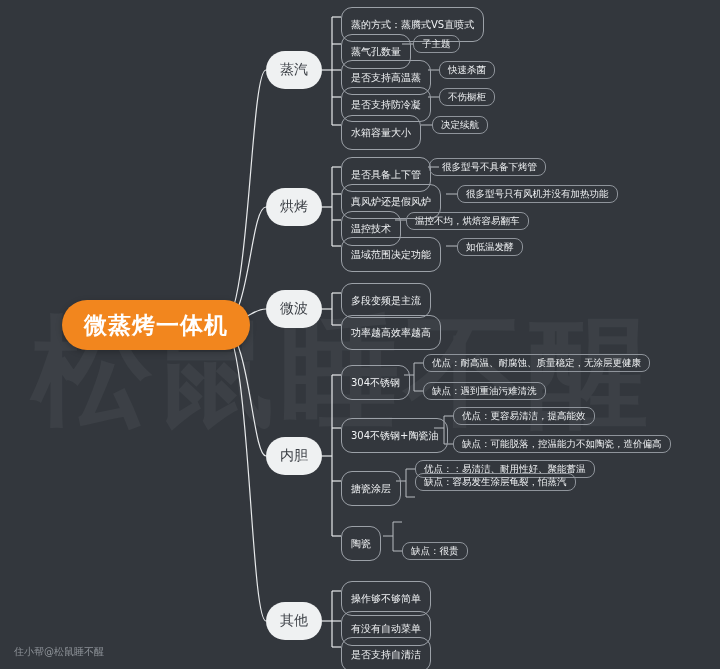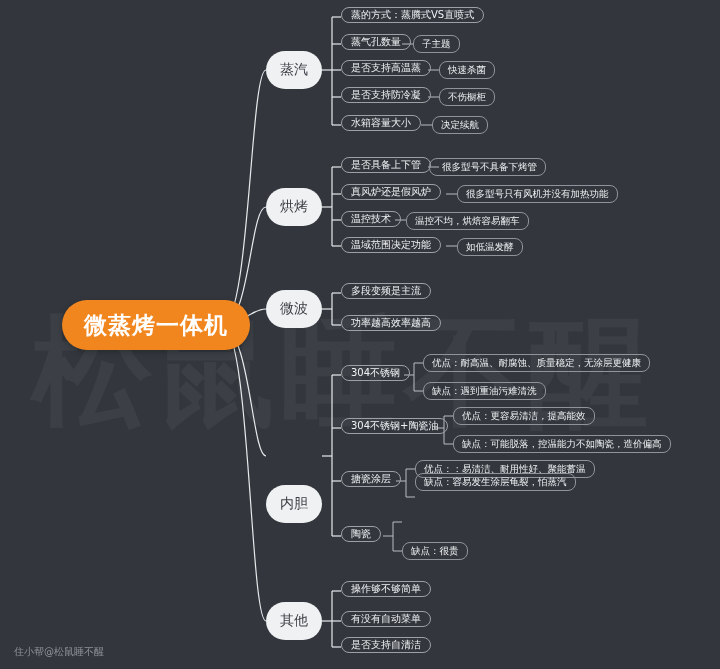--- a/index.html
+++ b/index.html
@@ -71,21 +71,21 @@
     padding: 8px 14px;
     min-width: 50px;
   }
   
   .lvl2 {
     background: transparent;
     color: #f0f2f4;
     font-size: 10px;
     border: 1px solid #9ca1a8;
     border-radius: 11px;
-    height: 16px;
+    height: 35px;
     padding: 0 9px;
   }
   
   .lvl3 {
     background: transparent;
     color: #f0f2f4;
     font-size: 9.5px;
     border: 1px solid #8f949b;
     border-radius: 8px;
     height: 18px;
@@ -177,21 +177,21 @@
     <path d="M332,591 L341,591"></path>
     <path d="M332,621 L341,621"></path>
     <path d="M332,647 L341,647"></path>
   </svg>
 
   <div class="node root" style="left:62px; top:300px;">微蒸烤一体机</div>
 
   <div class="node lvl1" style="left:266px; top:51px;">蒸汽</div>
   <div class="node lvl1" style="left:266px; top:188px;">烘烤</div>
   <div class="node lvl1" style="left:266px; top:290px;">微波</div>
-  <div class="node lvl1" style="left:266px; top:437px;margin-top:48px;">内胆</div>
+  <div class="node lvl1" style="left:266px; top:437px;">内胆</div>
   <div class="node lvl1" style="left:266px; top:602px;">其他</div>
 
   <div class="node lvl2" style="left:341px; top:7px;">蒸的方式：蒸腾式VS直喷式</div>
   <div class="node lvl2" style="left:341px; top:34px;">蒸气孔数量</div>
   <div class="node lvl3" style="left:413px; top:35px;">子主题</div>
   <div class="node lvl2" style="left:341px; top:60px;">是否支持高温蒸</div>
   <div class="node lvl3" style="left:439px; top:61px;">快速杀菌</div>
   <div class="node lvl2" style="left:341px; top:87px;">是否支持防冷凝</div>
   <div class="node lvl3" style="left:439px; top:88px;">不伤橱柜</div>
   <div class="node lvl2" style="left:341px; top:115px;">水箱容量大小</div>

